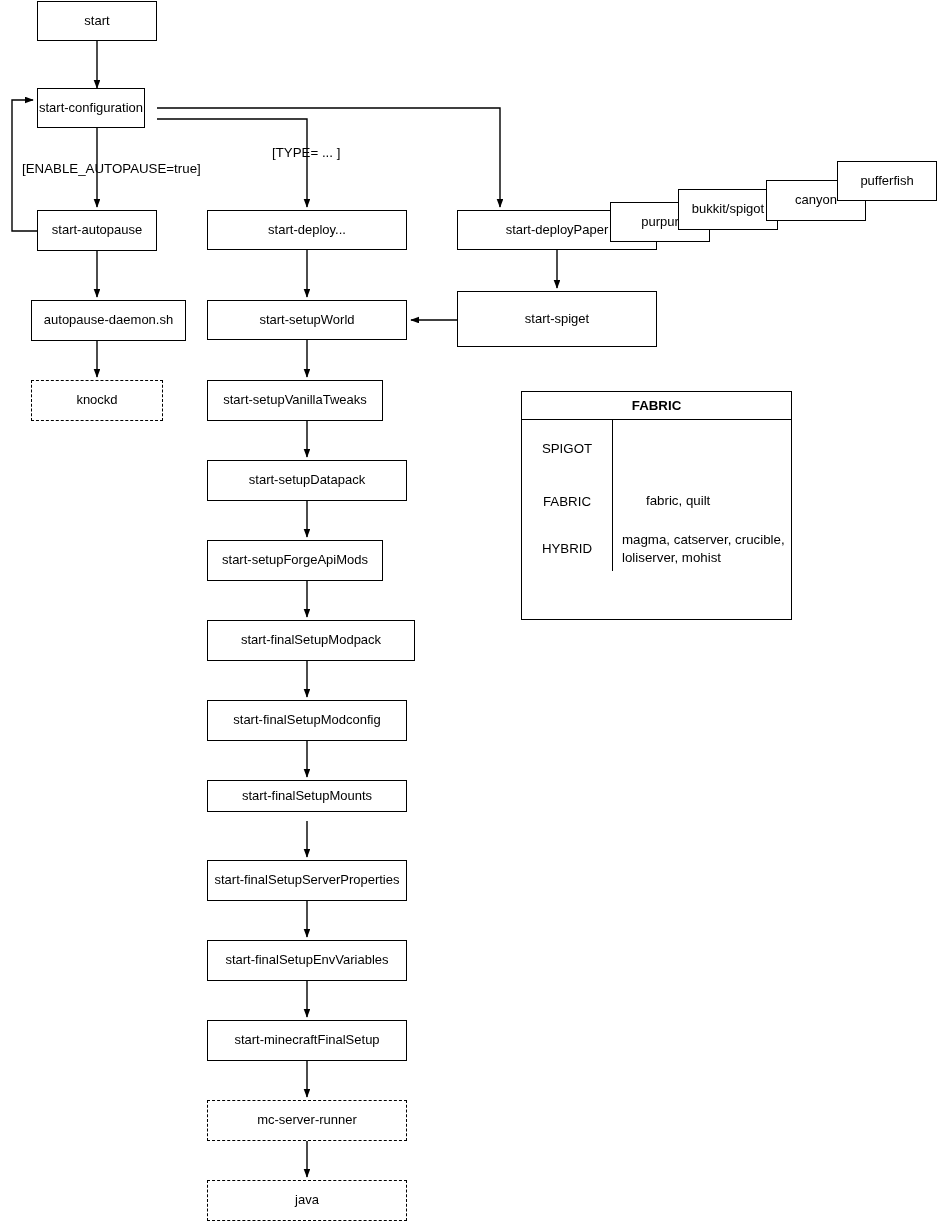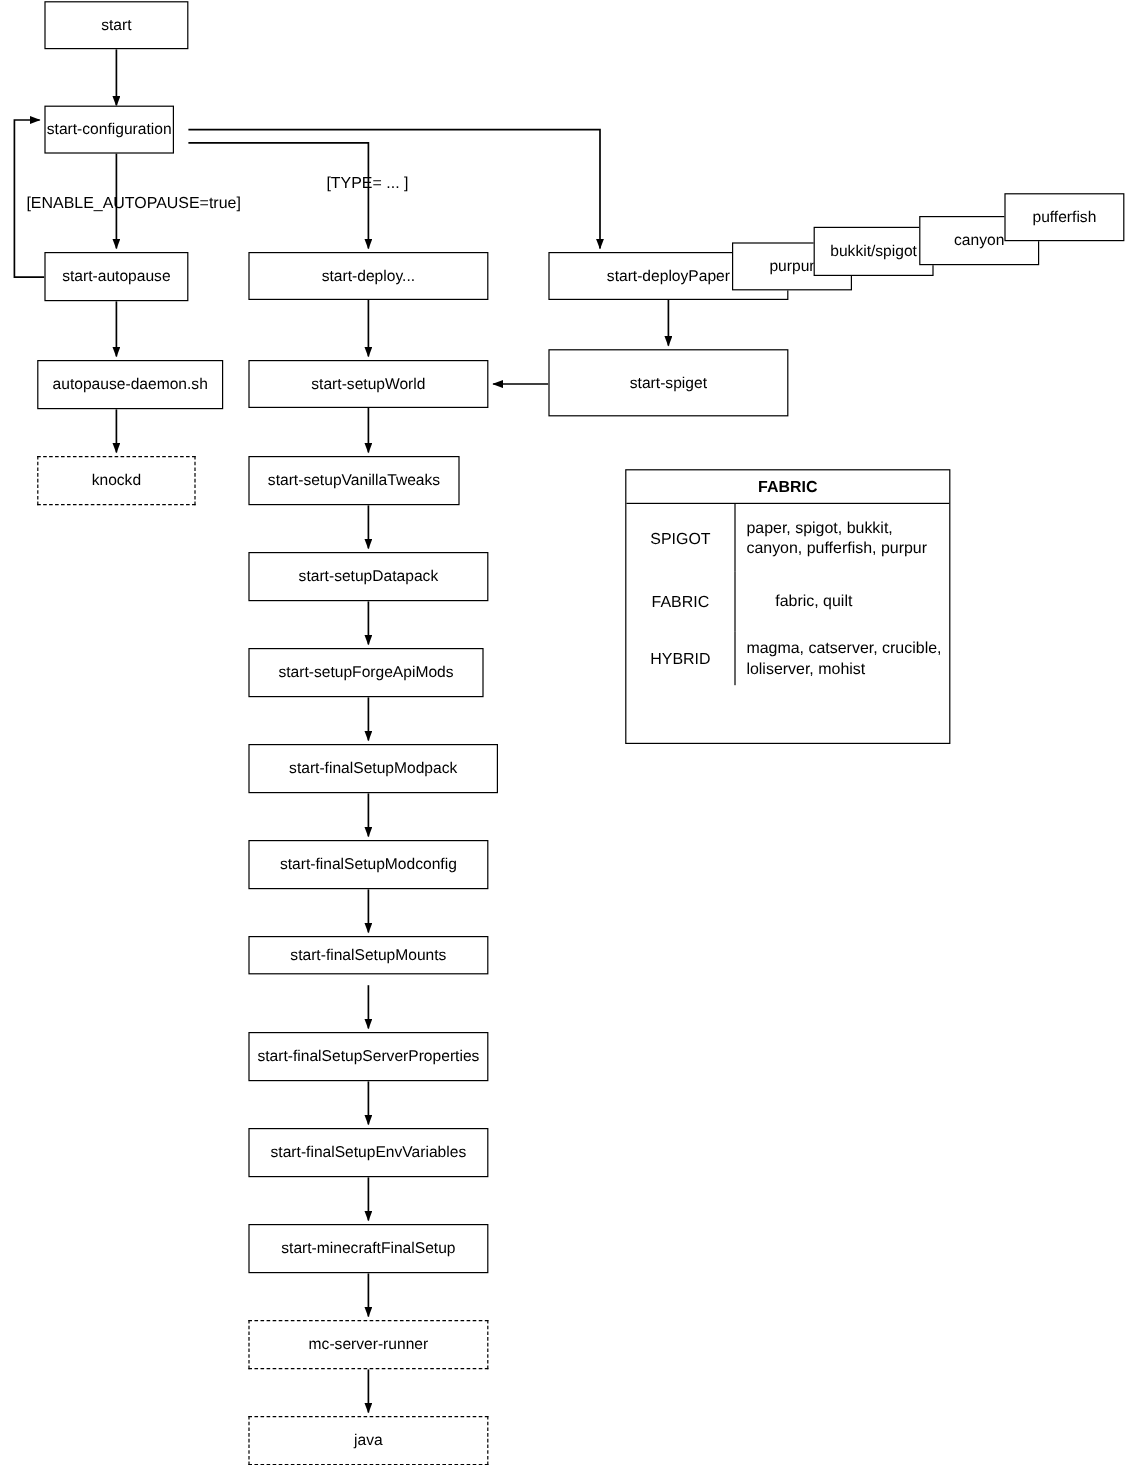--- a/index.html
+++ b/index.html
@@ -117,21 +117,21 @@
   <div class="node" style="left:837px;top:161px;width:100px;height:40px;z-index:5;">pufferfish</div>
 
   <div class="node" style="left:457px;top:291px;width:200px;height:56px;">start-spiget</div>
 
   <div class="node" style="left:207px;top:300px;width:200px;height:40px;">start-setupWorld</div>
 
   <div class="node" style="left:207px;top:380px;width:176px;height:41px;">start-setupVanillaTweaks</div>
 
   <div class="node" style="left:207px;top:460px;width:200px;height:41px;">start-setupDatapack</div>
 
-  <div class="node" style="left:207px;top:540px;width:196px;height:41px;">start-setupForgeApiMods</div>
+  <div class="node" style="left:207px;top:540px;width:176px;height:41px;">start-setupForgeApiMods</div>
 
   <div class="node" style="left:207px;top:620px;width:208px;height:41px;">start-finalSetupModpack</div>
 
   <div class="node" style="left:207px;top:700px;width:200px;height:41px;">start-finalSetupModconfig</div>
 
   <div class="node" style="left:207px;top:780px;width:200px;height:32px;">start-finalSetupMounts</div>
 
   <div class="node" style="left:207px;top:860px;width:200px;height:41px;">start-finalSetupServerProperties</div>
 
   <div class="node" style="left:207px;top:940px;width:200px;height:41px;">start-finalSetupEnvVariables</div>
@@ -145,21 +145,20 @@
   <div class="label" style="left:22px;top:161px;">[ENABLE_AUTOPAUSE=true]</div>
 
   <div class="label" style="left:272px;top:145px;">[TYPE= ... ]</div>
 
   <div class="family" style="left:521px;top:391px;width:271px;height:229px;">
     <div class="family-head">FABRIC</div>
     <div class="family-body">
 
       <div class="frow" style="height:56px;">
         <div class="fcell-k">SPIGOT</div>
-        <div class="fcell-v">paper, spigot, bukkit, canyon, pufferfish, purpur</div>
       </div>
 
 
       <div class="frow" style="height:50px;gap:24px;">
         <div class="fcell-k">FABRIC</div>
         <div class="fcell-v">fabric, quilt</div>
       </div>
 
       <div class="frow" style="height:45px;">
         <div class="fcell-k">HYBRID</div>

